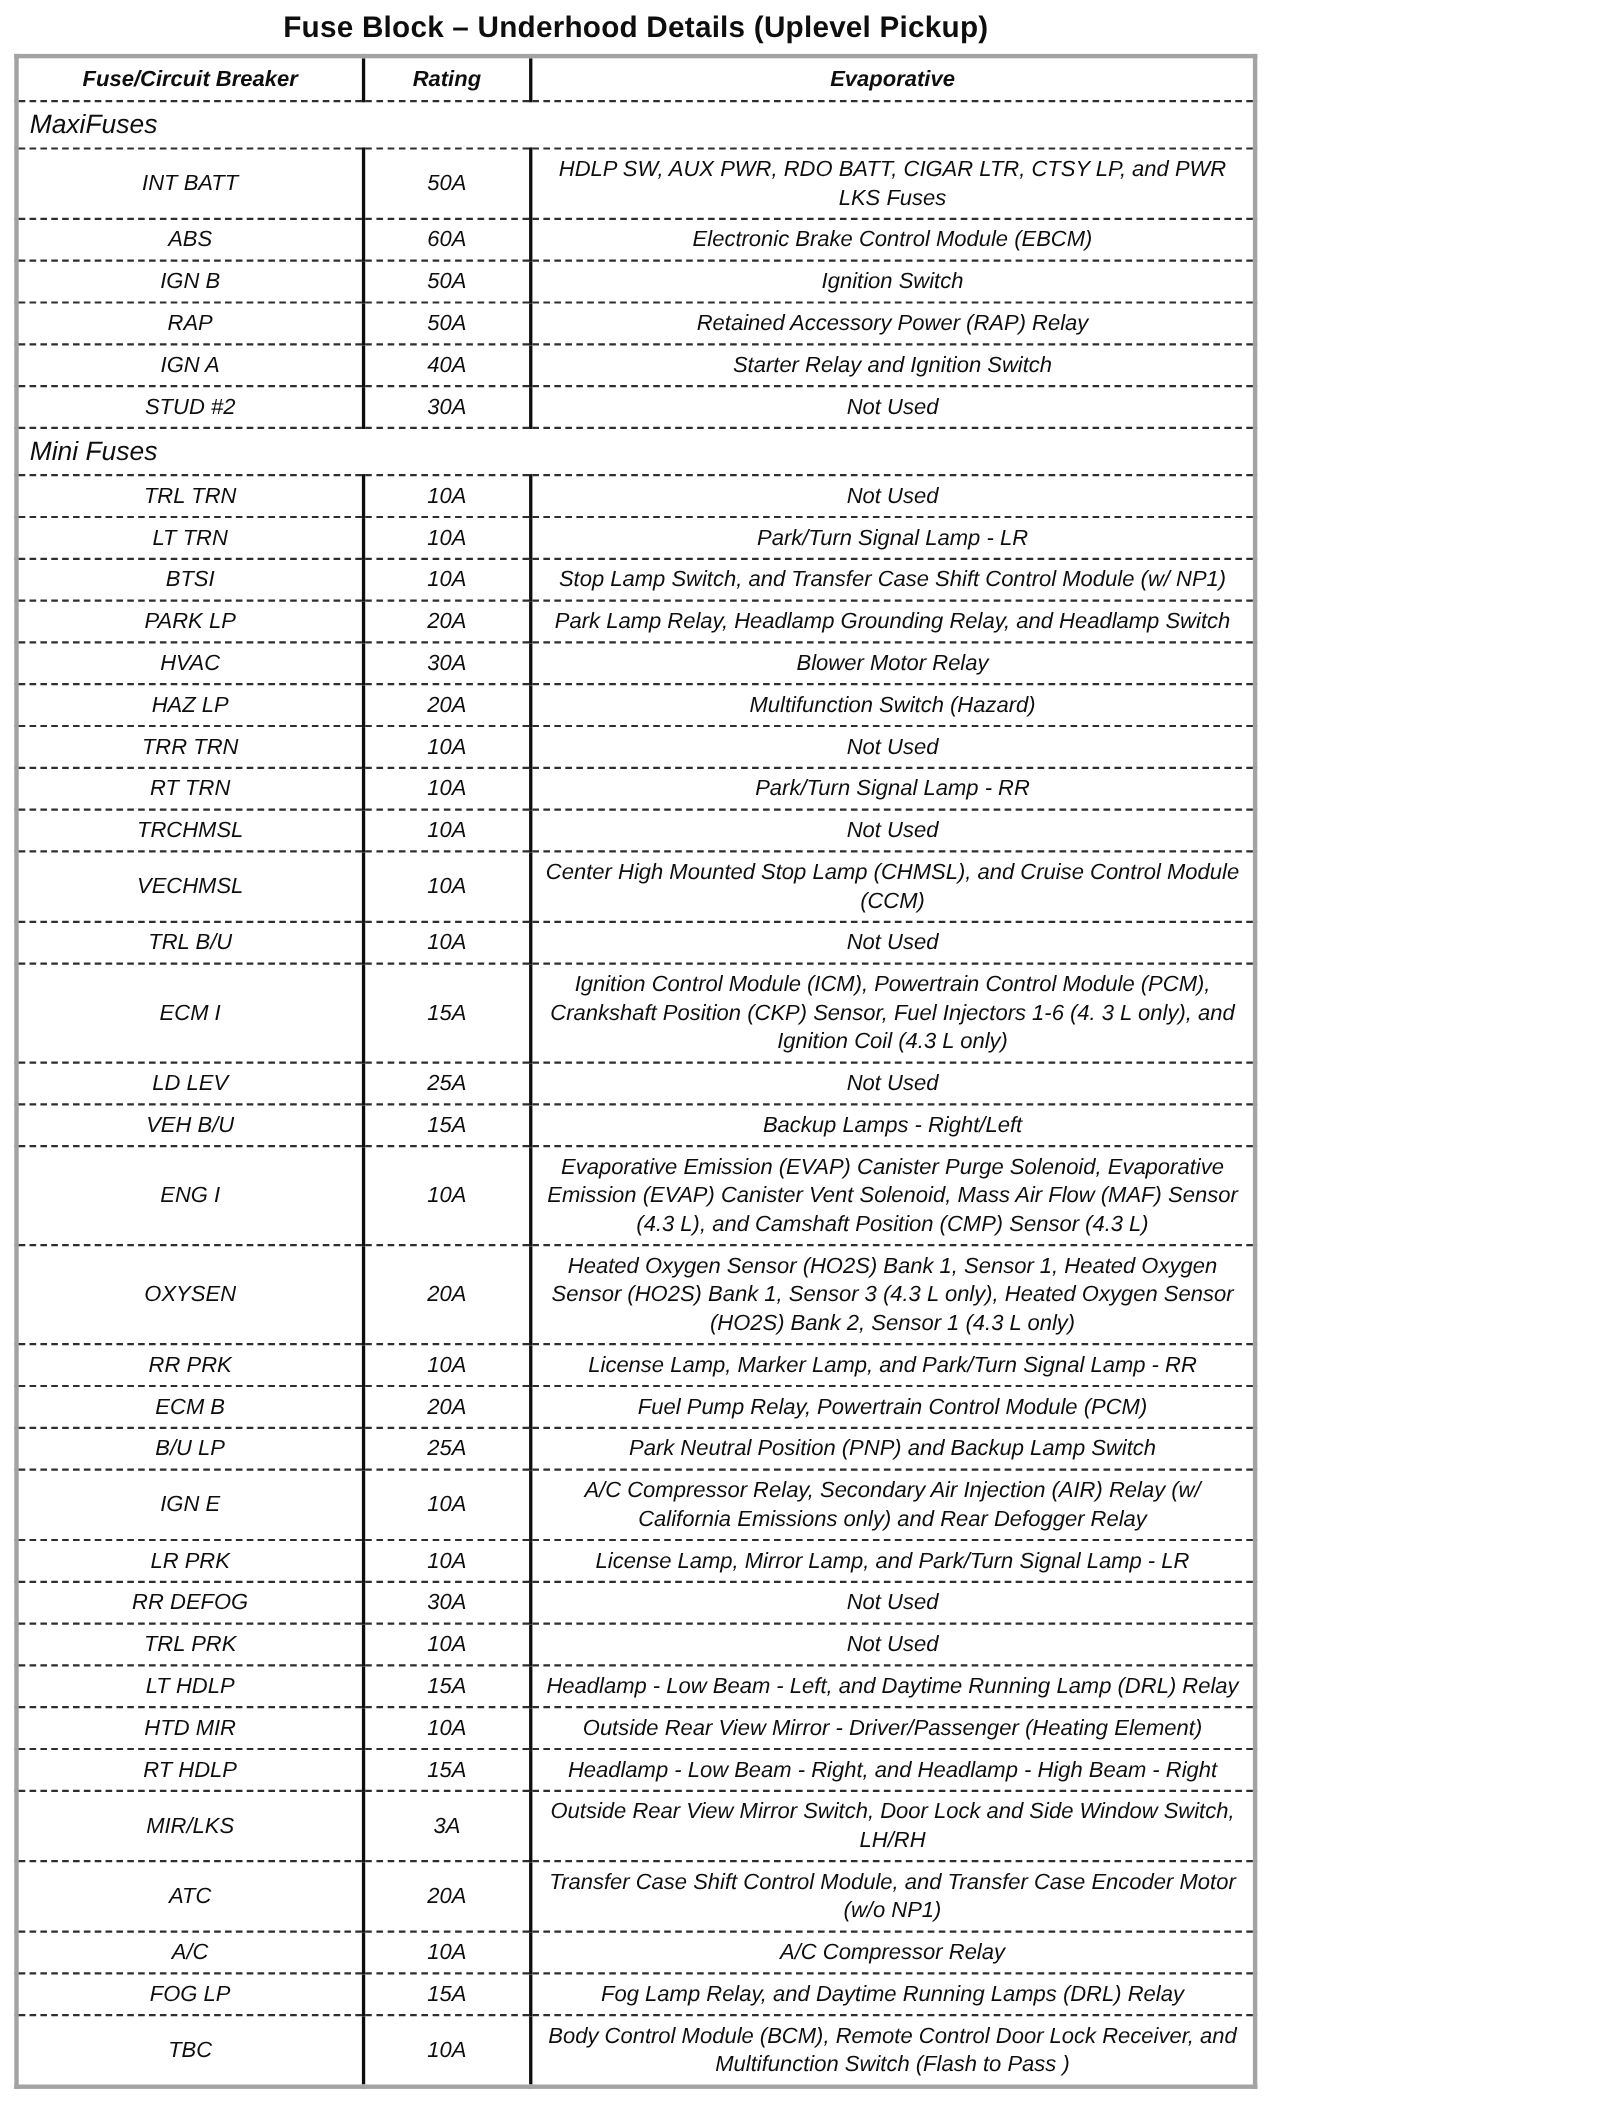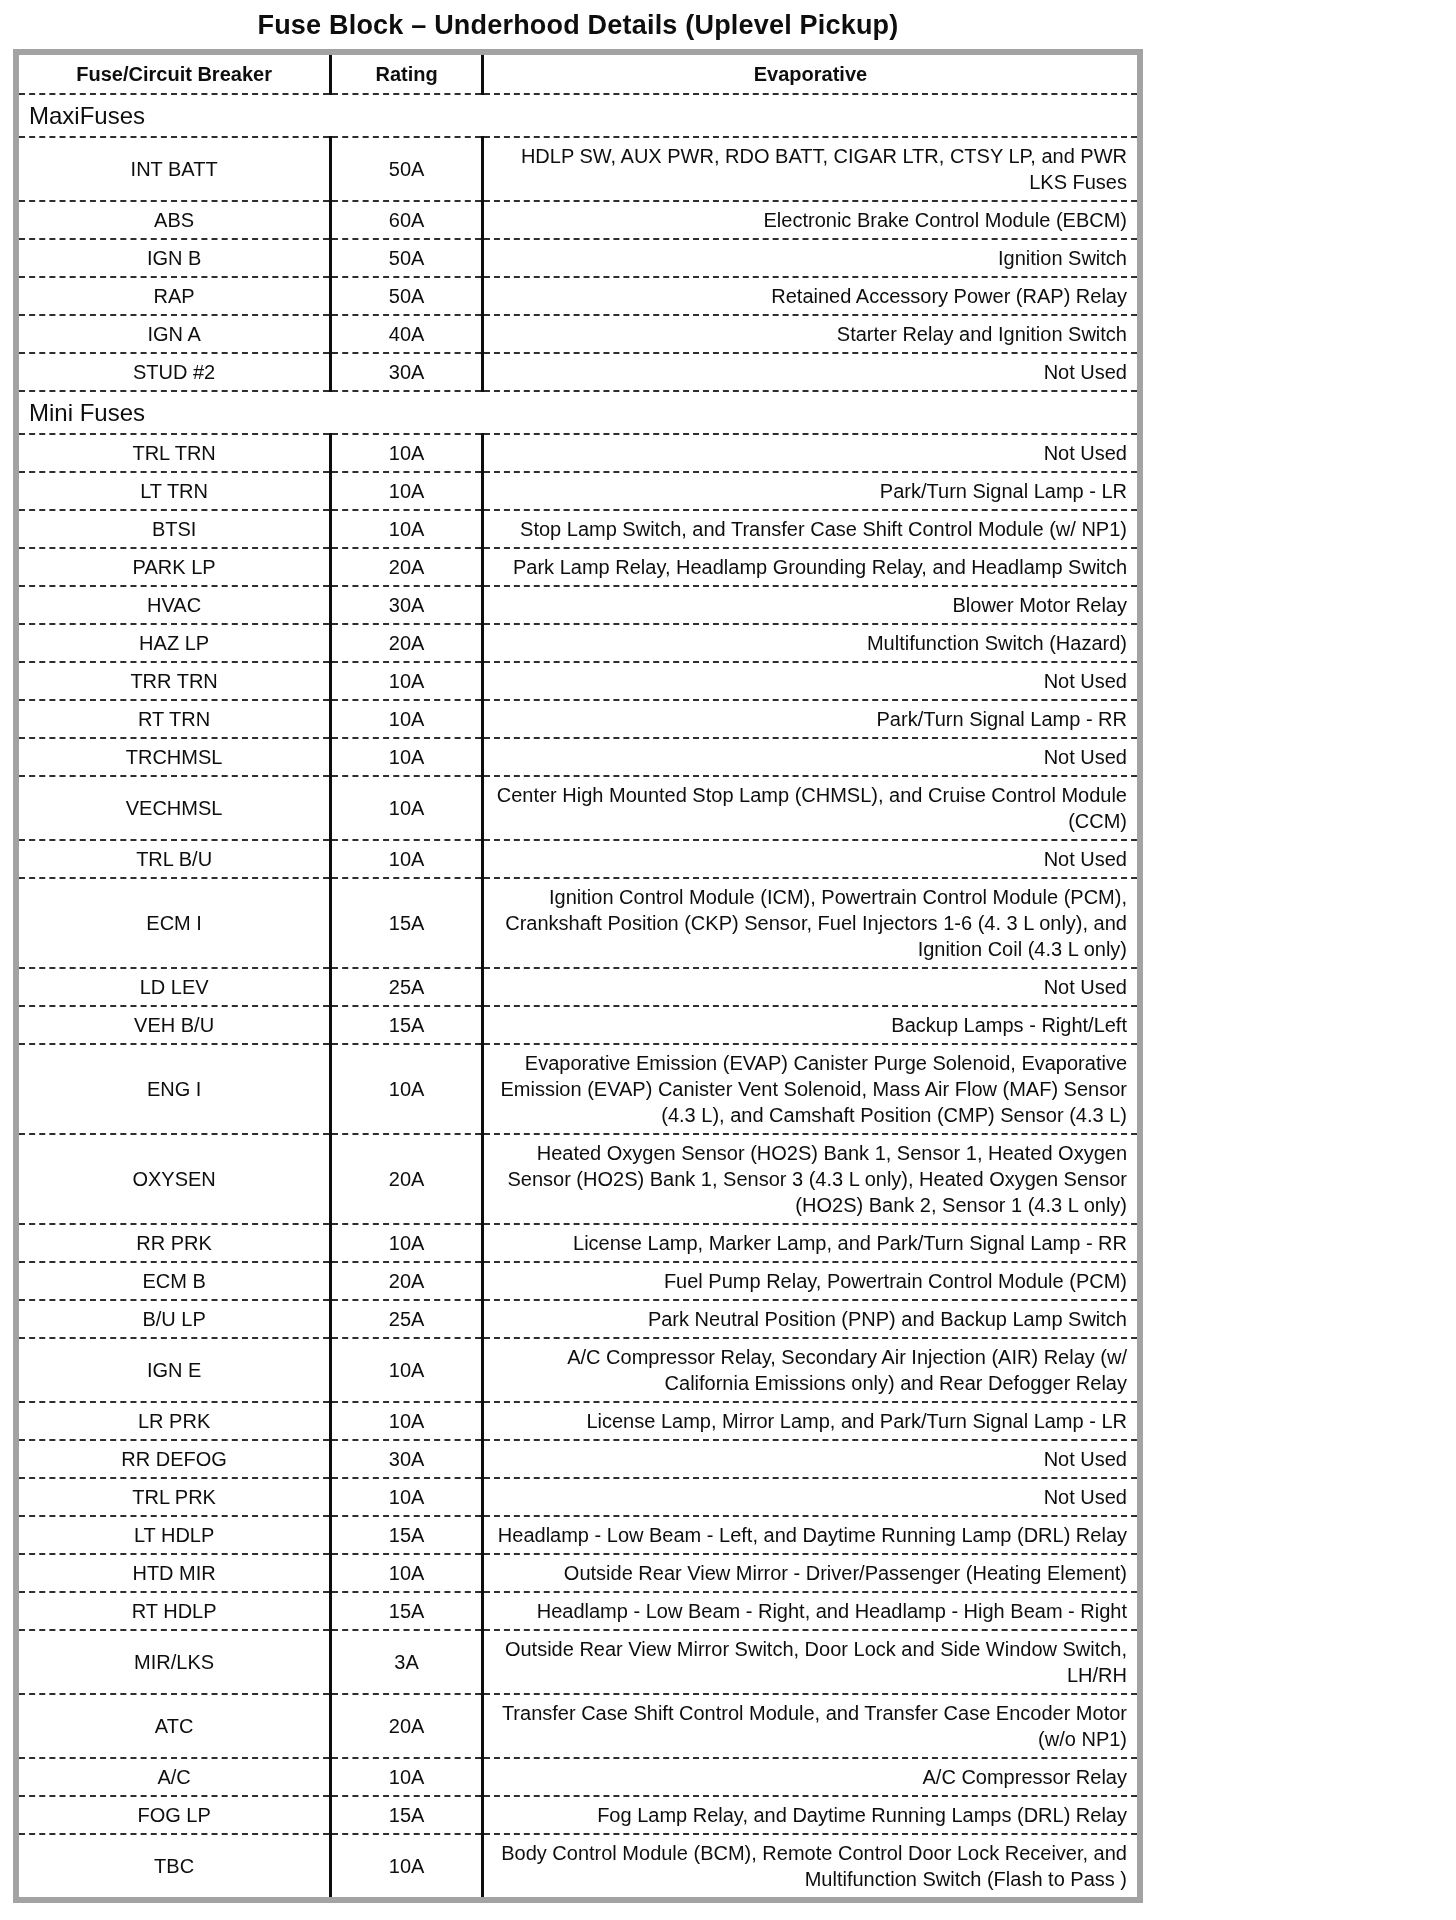--- a/index.html
+++ b/index.html
@@ -19,21 +19,22 @@
     text-align: center;
     font-size: 27px;
     font-weight: bold;
     margin: 2px 0 8px 0;
     letter-spacing: 0.2px;
   }
   table.fuse-table {
     width: 100%;
     border-collapse: collapse;
     table-layout: fixed;
-    border: 6px solid #a3a3a3;
+    border: 4px solid #a3a3a3;
+    font-style: italic;
   }
   col.c-fuse   { width: 28%; }
   col.c-rating { width: 13.5%; }
   col.c-desc   { width: 58.5%; }
 
   tbody tr, thead tr { border-top: 2px dashed #2e2e2e; }
   thead tr { border-top: none; }
 
   th, td {
     padding: 5px 10px;
@@ -43,21 +44,21 @@
     word-wrap: break-word;
   }
   th {
     font-weight: bold;
     text-align: center;
     padding: 6px 10px;
   }
   th + th, td + td { border-left: 3px solid #0d0d0d; }
 
   td.fuse-cell, td.rating-cell { text-align: center; }
-  td.description-cell { text-align: right; }
+  td.description-cell { text-align: center; }
 
   tr.section-row td {
     text-align: left;
     font-size: 24px;
     padding: 5px 10px;
   }
 </style>
 </head>
 <body>
 

